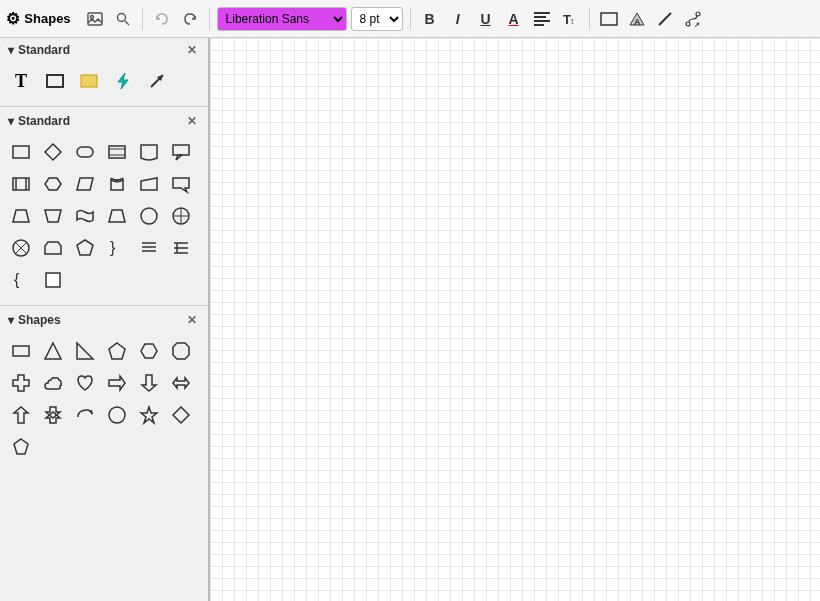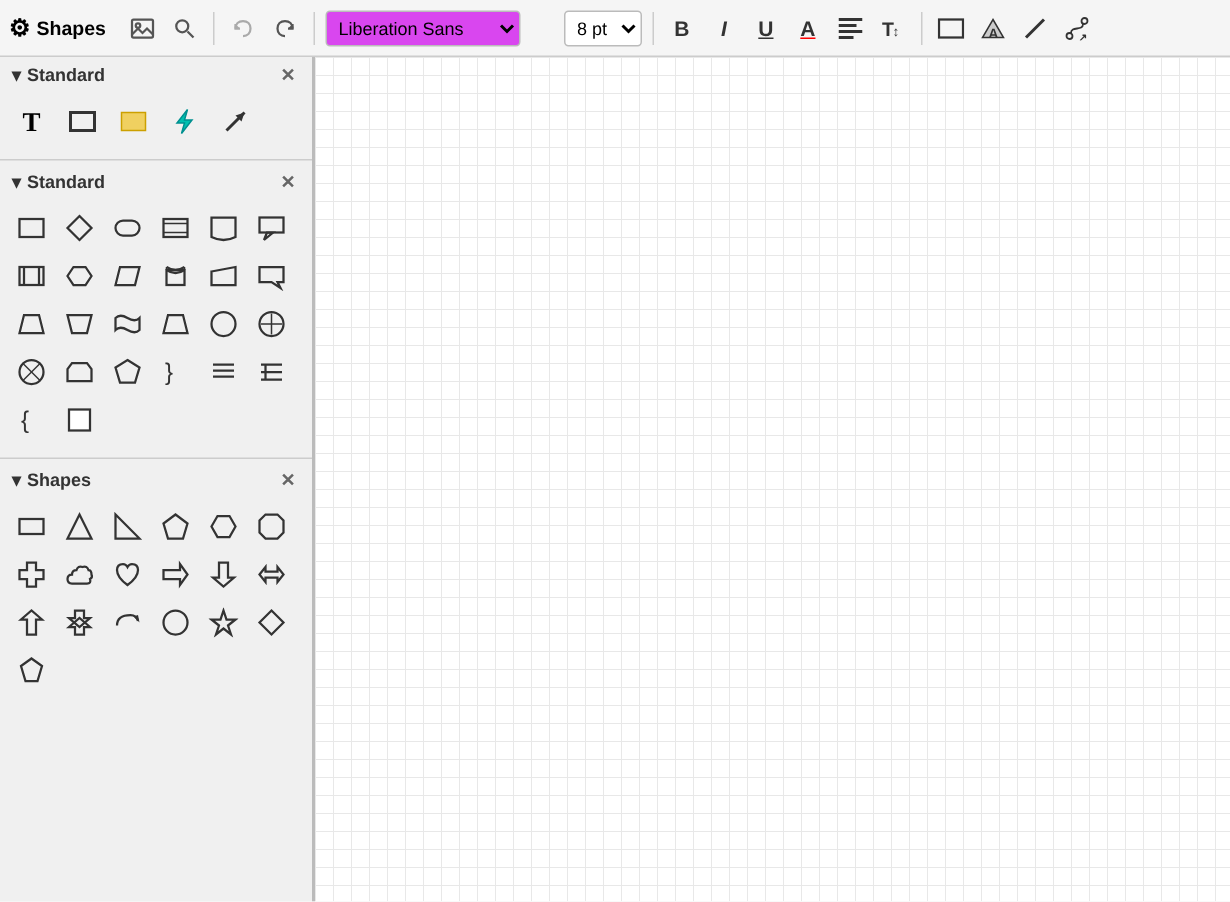--- a/index.html
+++ b/index.html
@@ -56,21 +56,20 @@
     }
     #font-size-select {
       width: 52px;
       height: 24px;
       border: 1px solid #bbb;
       border-radius: 3px;
       background: white;
       font-size: 12px;
       padding: 0 4px;
       cursor: pointer;
-      margin-left: 25px;
     }
 
     .format-btn {
       width: 24px;
       height: 24px;
       display: flex;
       align-items: center;
       justify-content: center;
       cursor: pointer;
       border-radius: 3px;

